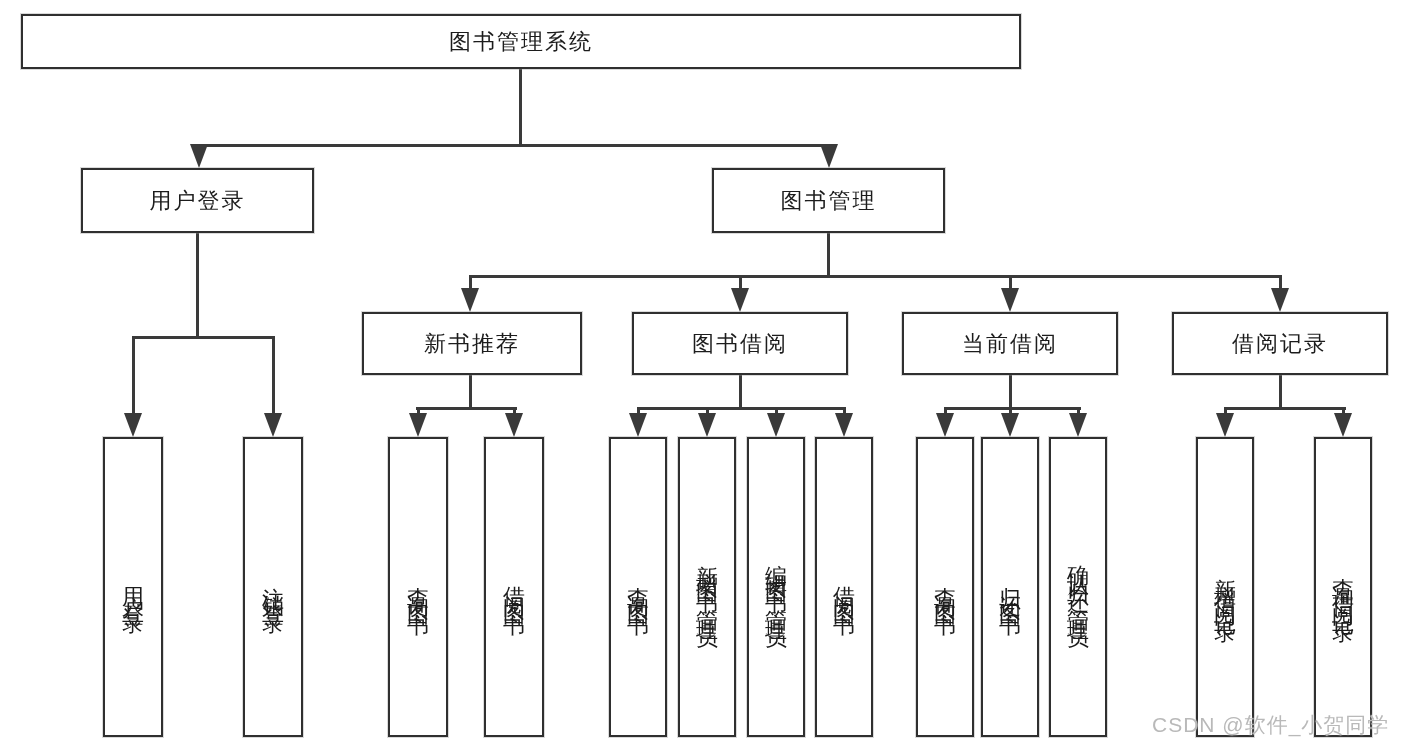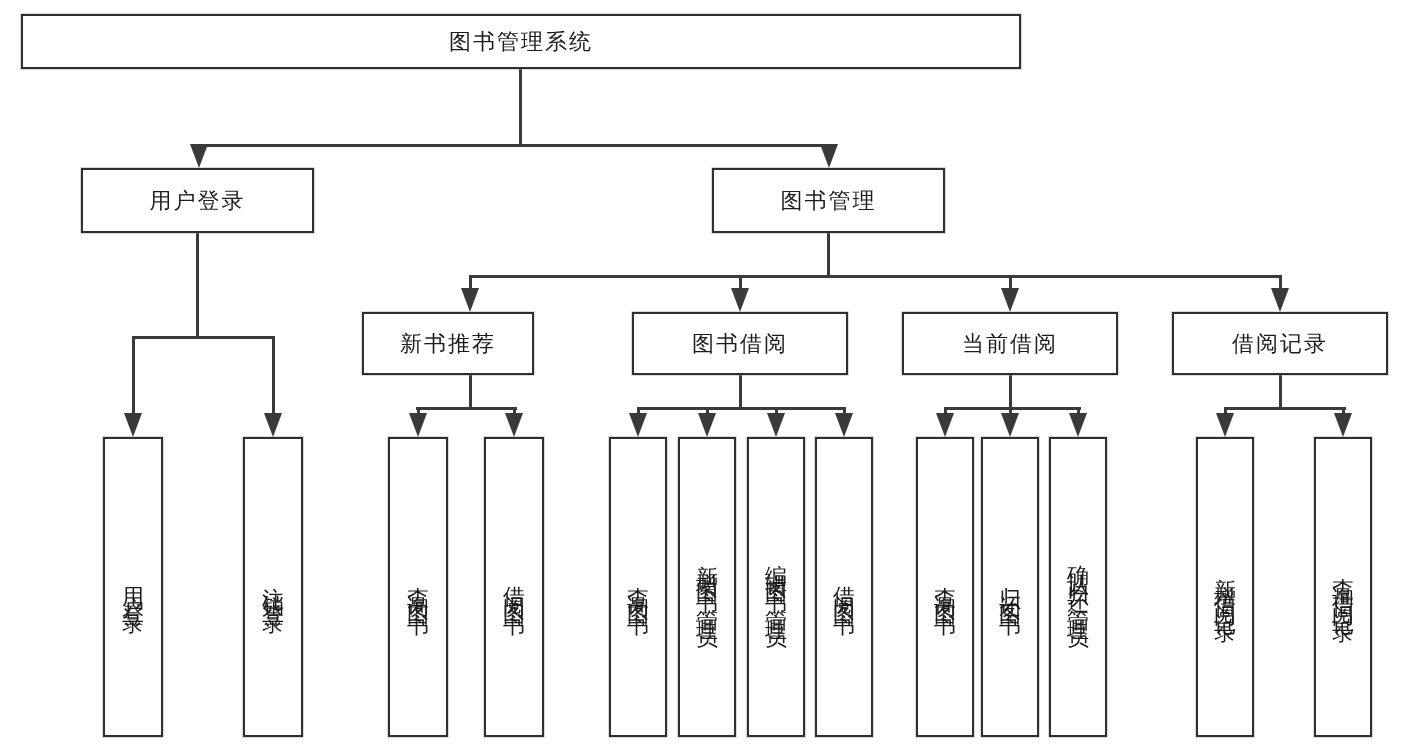--- a/index.html
+++ b/index.html
@@ -93,21 +93,21 @@
   <div class="ln" style="left:469px; top:275px; width:813px; height:3px;"></div>
   <div class="ln" style="left:469px; top:275px; width:3px; height:16px;"></div>
   <div class="ln" style="left:739px; top:275px; width:3px; height:16px;"></div>
   <div class="ln" style="left:1009px; top:275px; width:3px; height:16px;"></div>
   <div class="ln" style="left:1279px; top:275px; width:3px; height:16px;"></div>
   <div class="arr" style="left:461px; top:288px;"></div>
   <div class="arr" style="left:731px; top:288px;"></div>
   <div class="arr" style="left:1001px; top:288px;"></div>
   <div class="arr" style="left:1271px; top:288px;"></div>
 
-  <div class="box" style="left:362px; top:312px; width:172px; height:63px;">新书推荐</div>
+  <div class="box" style="left:362px; top:312px; width:220px; height:63px;">新书推荐</div>
   <div class="box" style="left:632px; top:312px; width:216px; height:63px;">图书借阅</div>
   <div class="box" style="left:902px; top:312px; width:216px; height:63px;">当前借阅</div>
   <div class="box" style="left:1172px; top:312px; width:216px; height:63px;">借阅记录</div>
 
   <div class="ln" style="left:469px; top:375px; width:3px; height:33px;"></div>
   <div class="ln" style="left:416px; top:407px; width:101px; height:3px;"></div>
   <div class="ln" style="left:417px; top:407px; width:3px; height:8px;"></div>
   <div class="ln" style="left:513px; top:407px; width:3px; height:8px;"></div>
   <div class="arr" style="left:409px; top:413px;"></div>
   <div class="arr" style="left:505px; top:413px;"></div>
@@ -176,14 +176,15 @@
     <span class="vtext">确认归还（管理员）</span>
   </div>
 
   <div class="box vbox" style="left:1196px; top:437px; width:58px; height:300px;">
     <span class="vtext">新增借阅记录</span>
   </div>
   <div class="box vbox" style="left:1314px; top:437px; width:58px; height:300px;">
     <span class="vtext">查询借阅记录</span>
   </div>
 
+  <div class="watermark">CSDN @软件_小贺同学</div>
 
 </div>
 
 </body></html>

